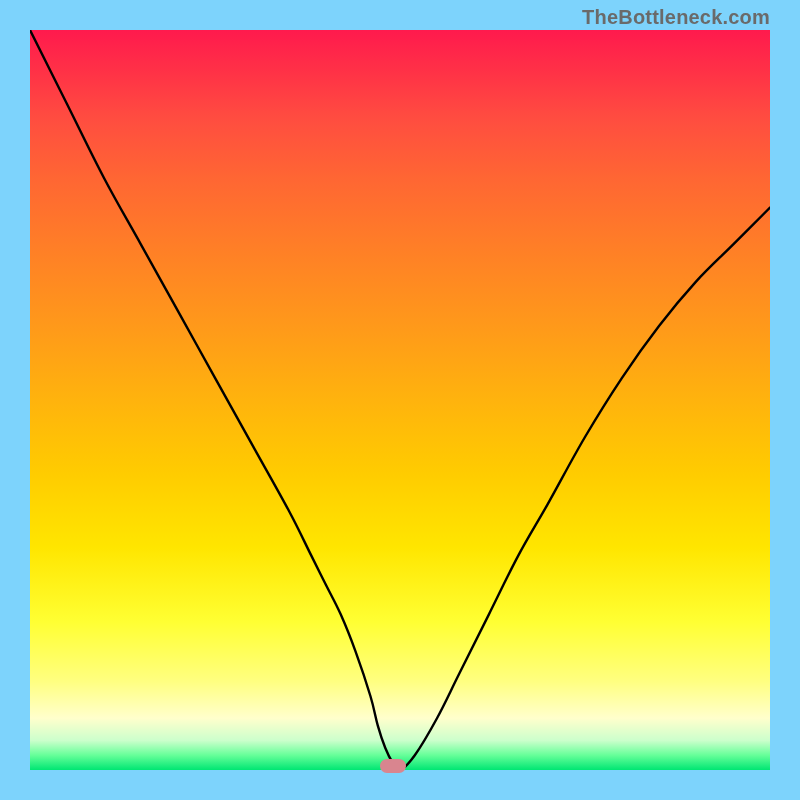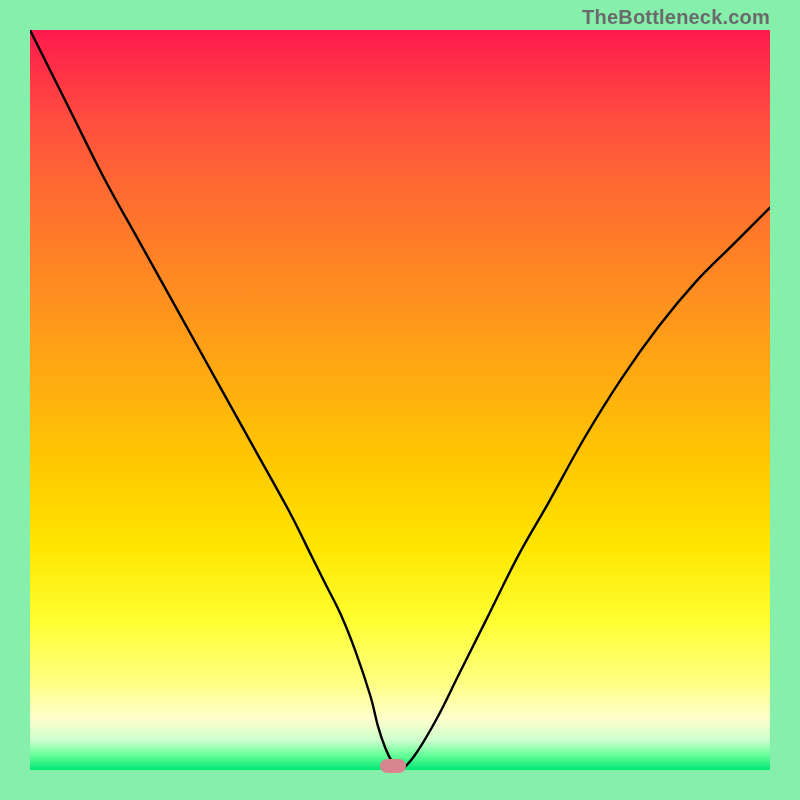--- a/index.html
+++ b/index.html
@@ -1,20 +1,20 @@
 <!DOCTYPE html>
 <html><head>
 <meta charset="utf-8">
 <style>
   * { margin: 0; padding: 0; box-sizing: border-box; }
   html, body { width: 800px; height: 800px; overflow: hidden; background: #000; }
   .frame {
     width: 800px;
     height: 800px;
-    background: #86efac;
+    background: #7dd3fc;
     position: relative;
   }
   .plot-area {
     position: absolute;
     left: 30px;
     top: 30px;
     width: 740px;
     height: 740px;
     background: linear-gradient(to bottom,
       #ff1a4d 0%,

